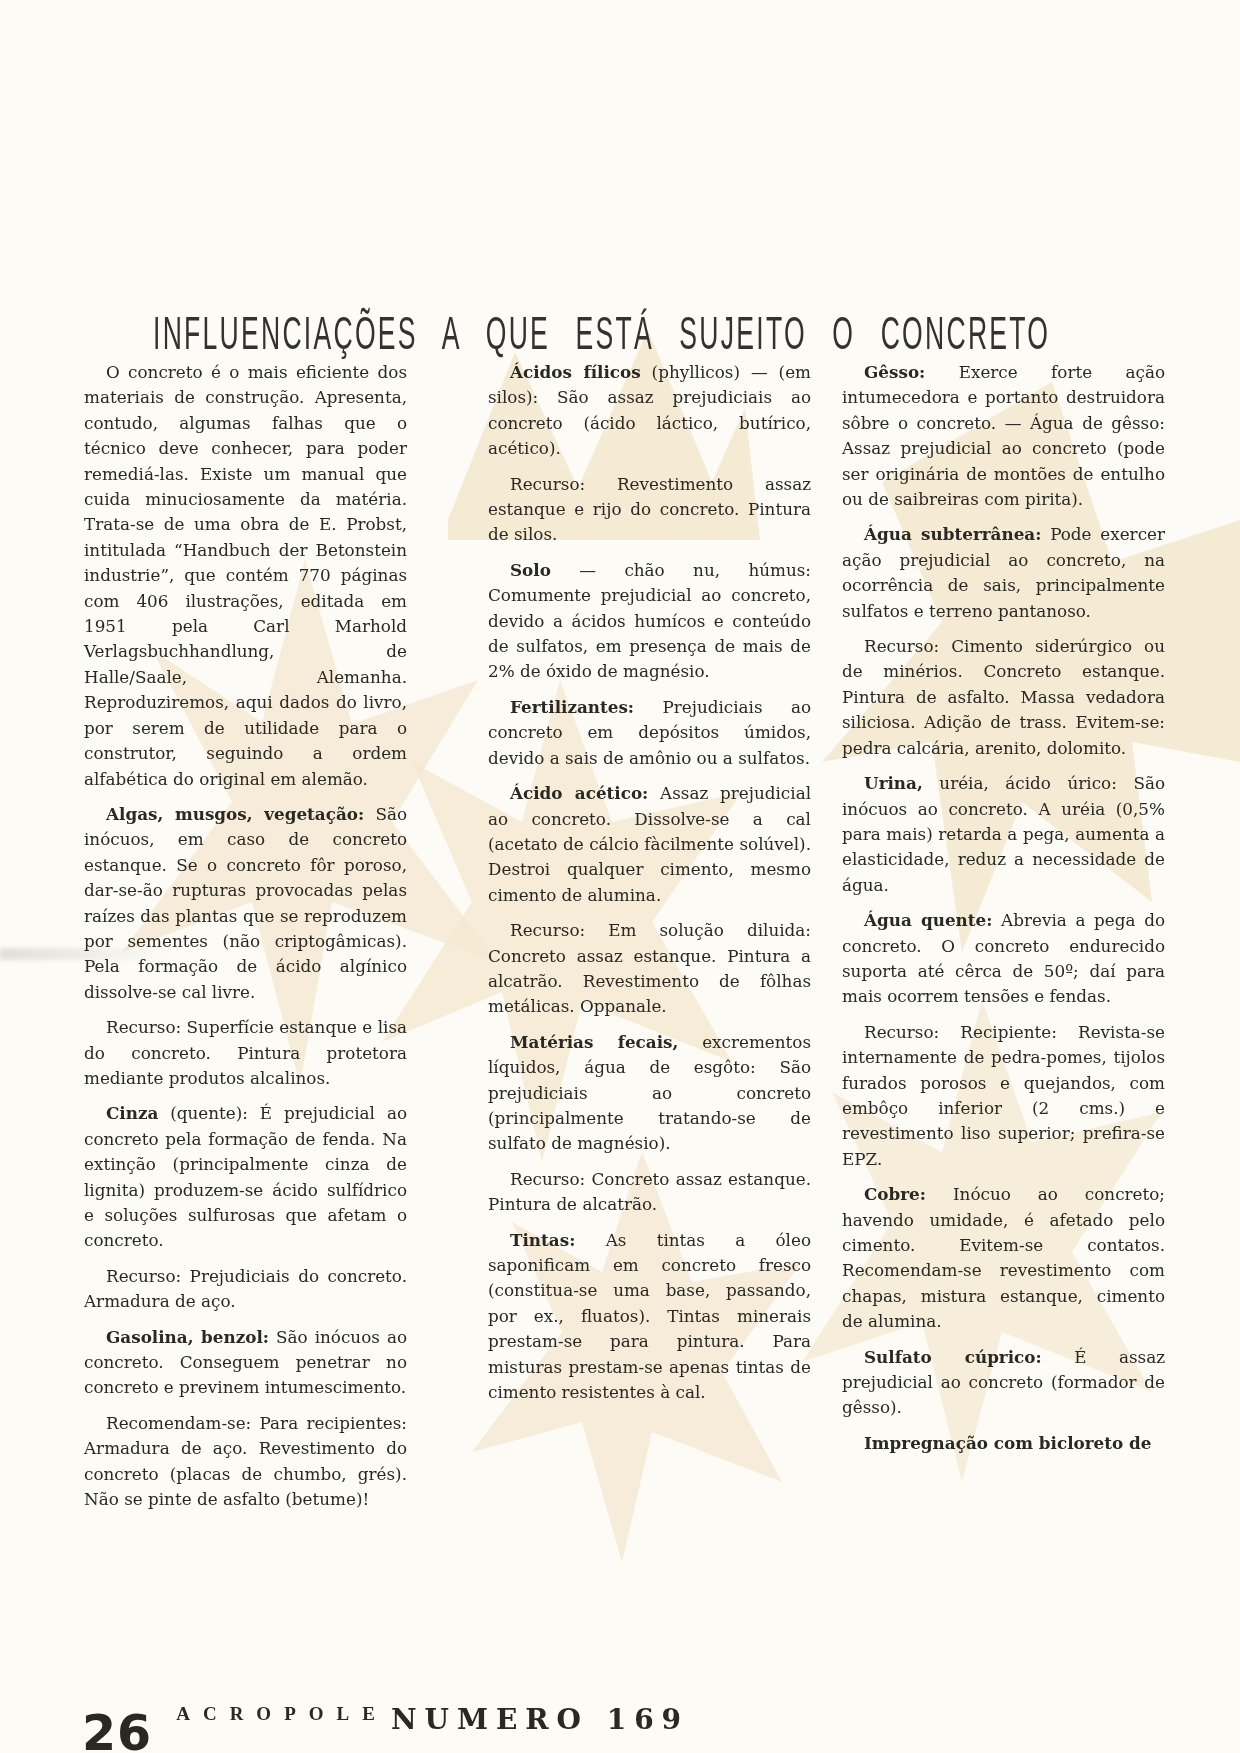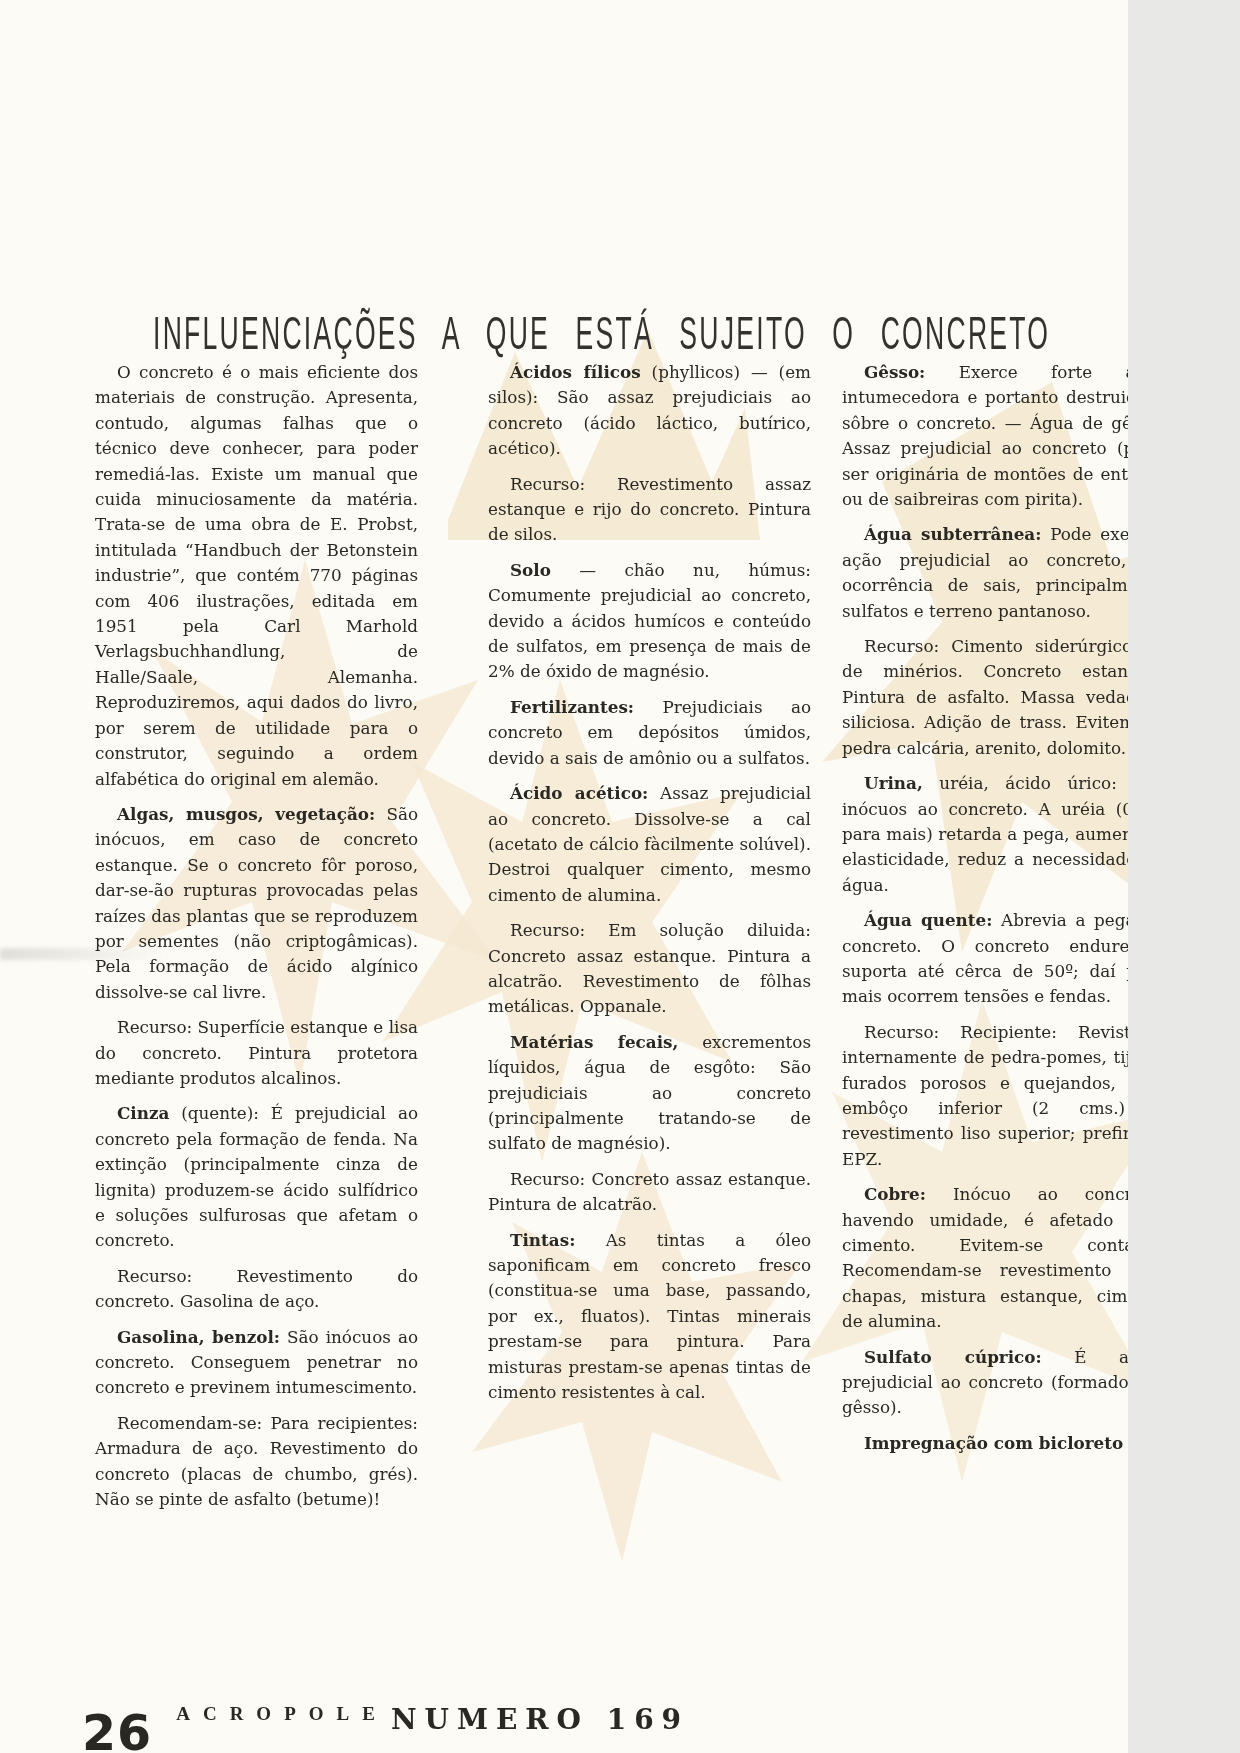--- a/index.html
+++ b/index.html
@@ -10,21 +10,21 @@
   }
   *{box-sizing:border-box;}
   html,body{margin:0;padding:0;}
   body{
     width:1240px;height:1753px;
     background:#e8e8e6;
     font-family:"DejaVu Serif", serif;
   }
   .paper{
     position:relative;
-    width:1128px;height:1753px;
+    width:1240px;height:1753px;
     background:var(--paper);
     overflow:hidden;
   }
   .watermarks{
     position:absolute;left:0;top:0;width:1240px;height:1753px;
     pointer-events:none;
   }
   .scan-smudge{
     position:absolute;left:0;top:948px;width:200px;height:12px;
     background:linear-gradient(90deg, rgba(115,112,105,.20), rgba(115,112,105,0) 85%);
@@ -47,21 +47,21 @@
   }
   .col{
     position:absolute;
     top:360px;
     width:323px;
     font-size:16.8px;
     line-height:25.4px;
     text-align:justify;
     color:var(--ink);
   }
-  .col-1{left:84px;margin-left:11px;}
+  .col-1{left:84px;}
   .col-2{left:488px;}
   .col-3{left:842px;}
   .para{
     margin:0 0 10px 0;
     text-indent:22px;
   }
   .para .lead{font-weight:bold;}
   .footer{
     position:absolute;
     left:82px;top:1660px;
@@ -119,21 +119,21 @@
 
   <div class="scan-smudge"></div>
 
   <h1 class="title">INFLUENCIAÇÕES A QUE ESTÁ SUJEITO O CONCRETO</h1>
 
   <div class="col col-1">
       <p class="para">O concreto é o mais eficiente dos materiais de construção. Apresenta, contudo, algumas falhas que o técnico deve conhecer, para poder remediá-las. Existe um manual que cuida minuciosamente da matéria. Trata-se de uma obra de E. Probst, intitulada “Handbuch der Betonstein industrie”, que contém 770 páginas com 406 ilustrações, editada em 1951 pela Carl Marhold Verlagsbuchhandlung, de Halle/Saale, Alemanha. Reproduziremos, aqui dados do livro, por serem de utilidade para o construtor, seguindo a ordem alfabética do original em alemão.</p>
       <p class="para"><b class="lead">Algas, musgos, vegetação:</b> São inócuos, em caso de concreto estanque. Se o concreto fôr poroso, dar-se-ão rupturas provocadas pelas raízes das plantas que se reproduzem por sementes (não criptogâmicas). Pela formação de ácido algínico dissolve-se cal livre.</p>
       <p class="para">Recurso: Superfície estanque e lisa do concreto. Pintura protetora mediante produtos alcalinos.</p>
       <p class="para"><b class="lead">Cinza</b> (quente): É prejudicial ao concreto pela formação de fenda. Na extinção (principalmente cinza de lignita) produzem-se ácido sulfídrico e soluções sulfurosas que afetam o concreto.</p>
-      <p class="para">Recurso: Revestimento do concreto. Gasolina de aço.</p>
+      <p class="para">Recurso: Prejudiciais do concreto. Armadura de aço.</p>
       <p class="para"><b class="lead">Gasolina, benzol:</b> São inócuos ao concreto. Conseguem penetrar no concreto e previnem intumescimento.</p>
       <p class="para">Recomendam-se: Para recipientes: Armadura de aço. Revestimento do concreto (placas de chumbo, grés). Não se pinte de asfalto (betume)!</p>
     </div>
   <div class="col col-2">
       <p class="para"><b class="lead">Ácidos fílicos</b> (phyllicos) — (em silos): São assaz prejudiciais ao concreto (ácido láctico, butírico, acético).</p>
       <p class="para">Recurso: Revestimento assaz estanque e rijo do concreto. Pintura de silos.</p>
       <p class="para"><b class="lead">Solo</b> — chão nu, húmus: Comumente prejudicial ao concreto, devido a ácidos humícos e conteúdo de sulfatos, em presença de mais de 2% de óxido de magnésio.</p>
       <p class="para"><b class="lead">Fertilizantes:</b> Prejudiciais ao concreto em depósitos úmidos, devido a sais de amônio ou a sulfatos.</p>
       <p class="para"><b class="lead">Ácido acético:</b> Assaz prejudicial ao concreto. Dissolve-se a cal (acetato de cálcio fàcilmente solúvel). Destroi qualquer cimento, mesmo cimento de alumina.</p>
       <p class="para">Recurso: Em solução diluida: Concreto assaz estanque. Pintura a alcatrão. Revestimento de fôlhas metálicas. Oppanale.</p>

